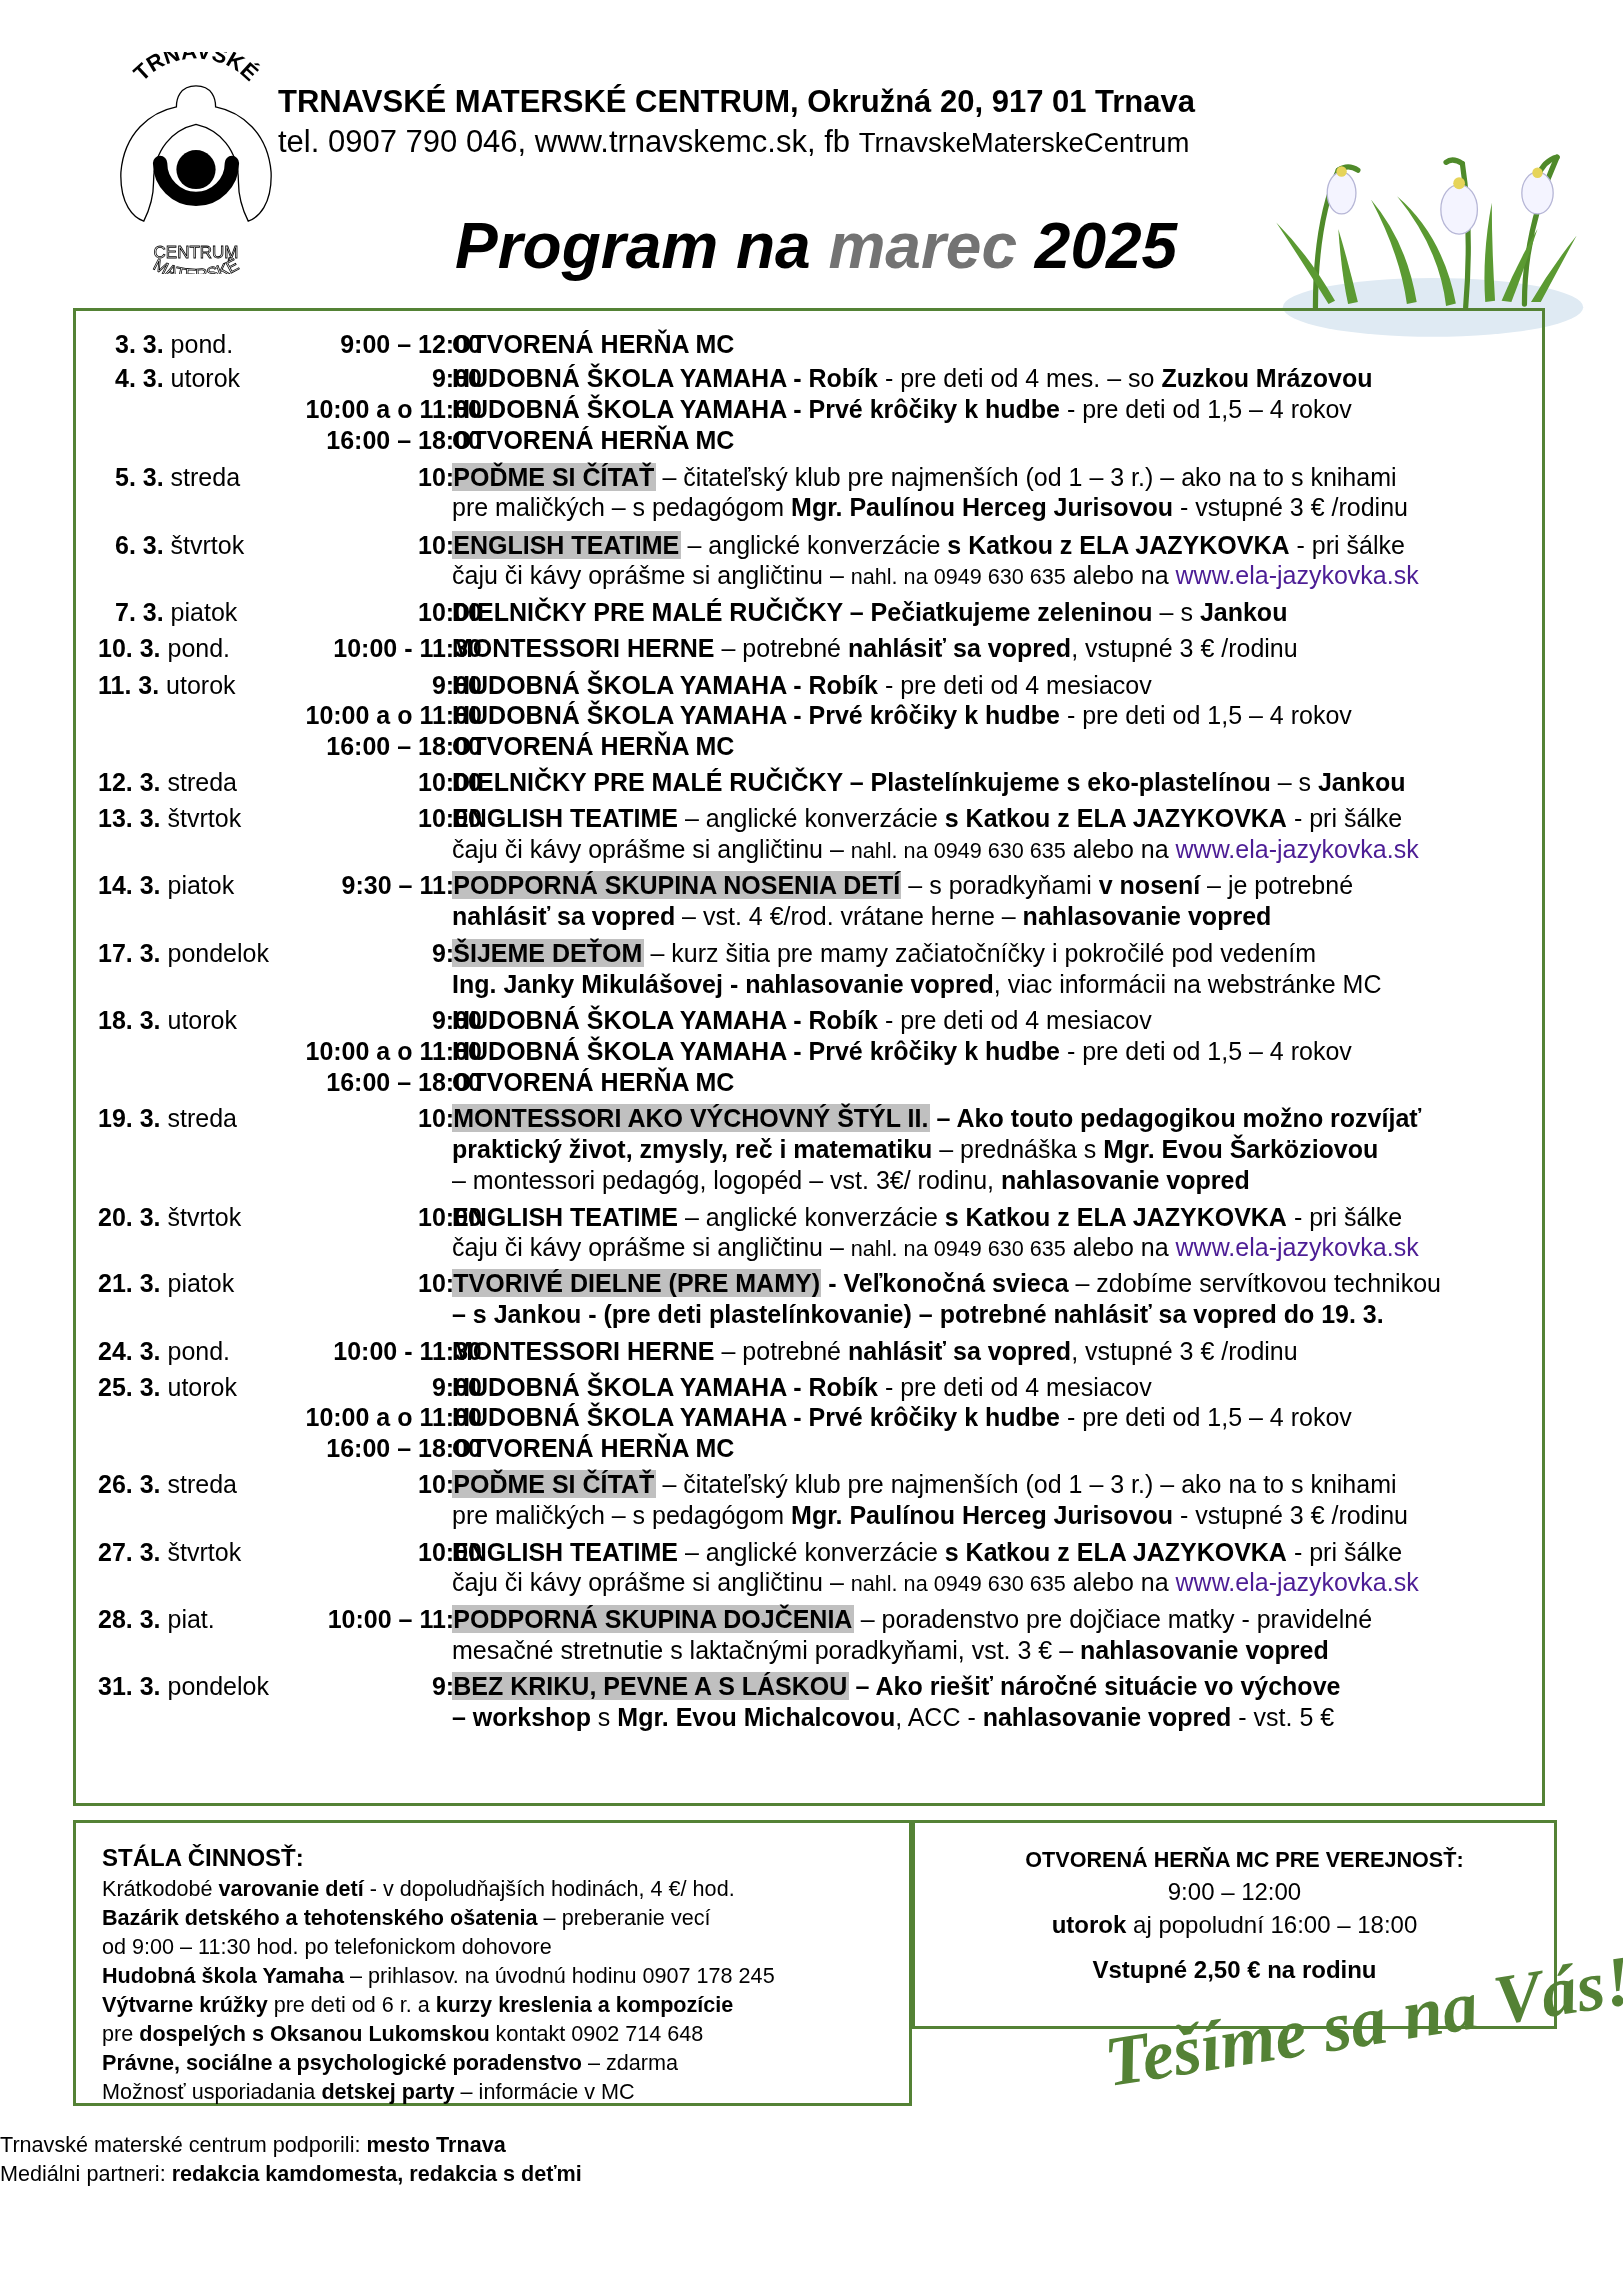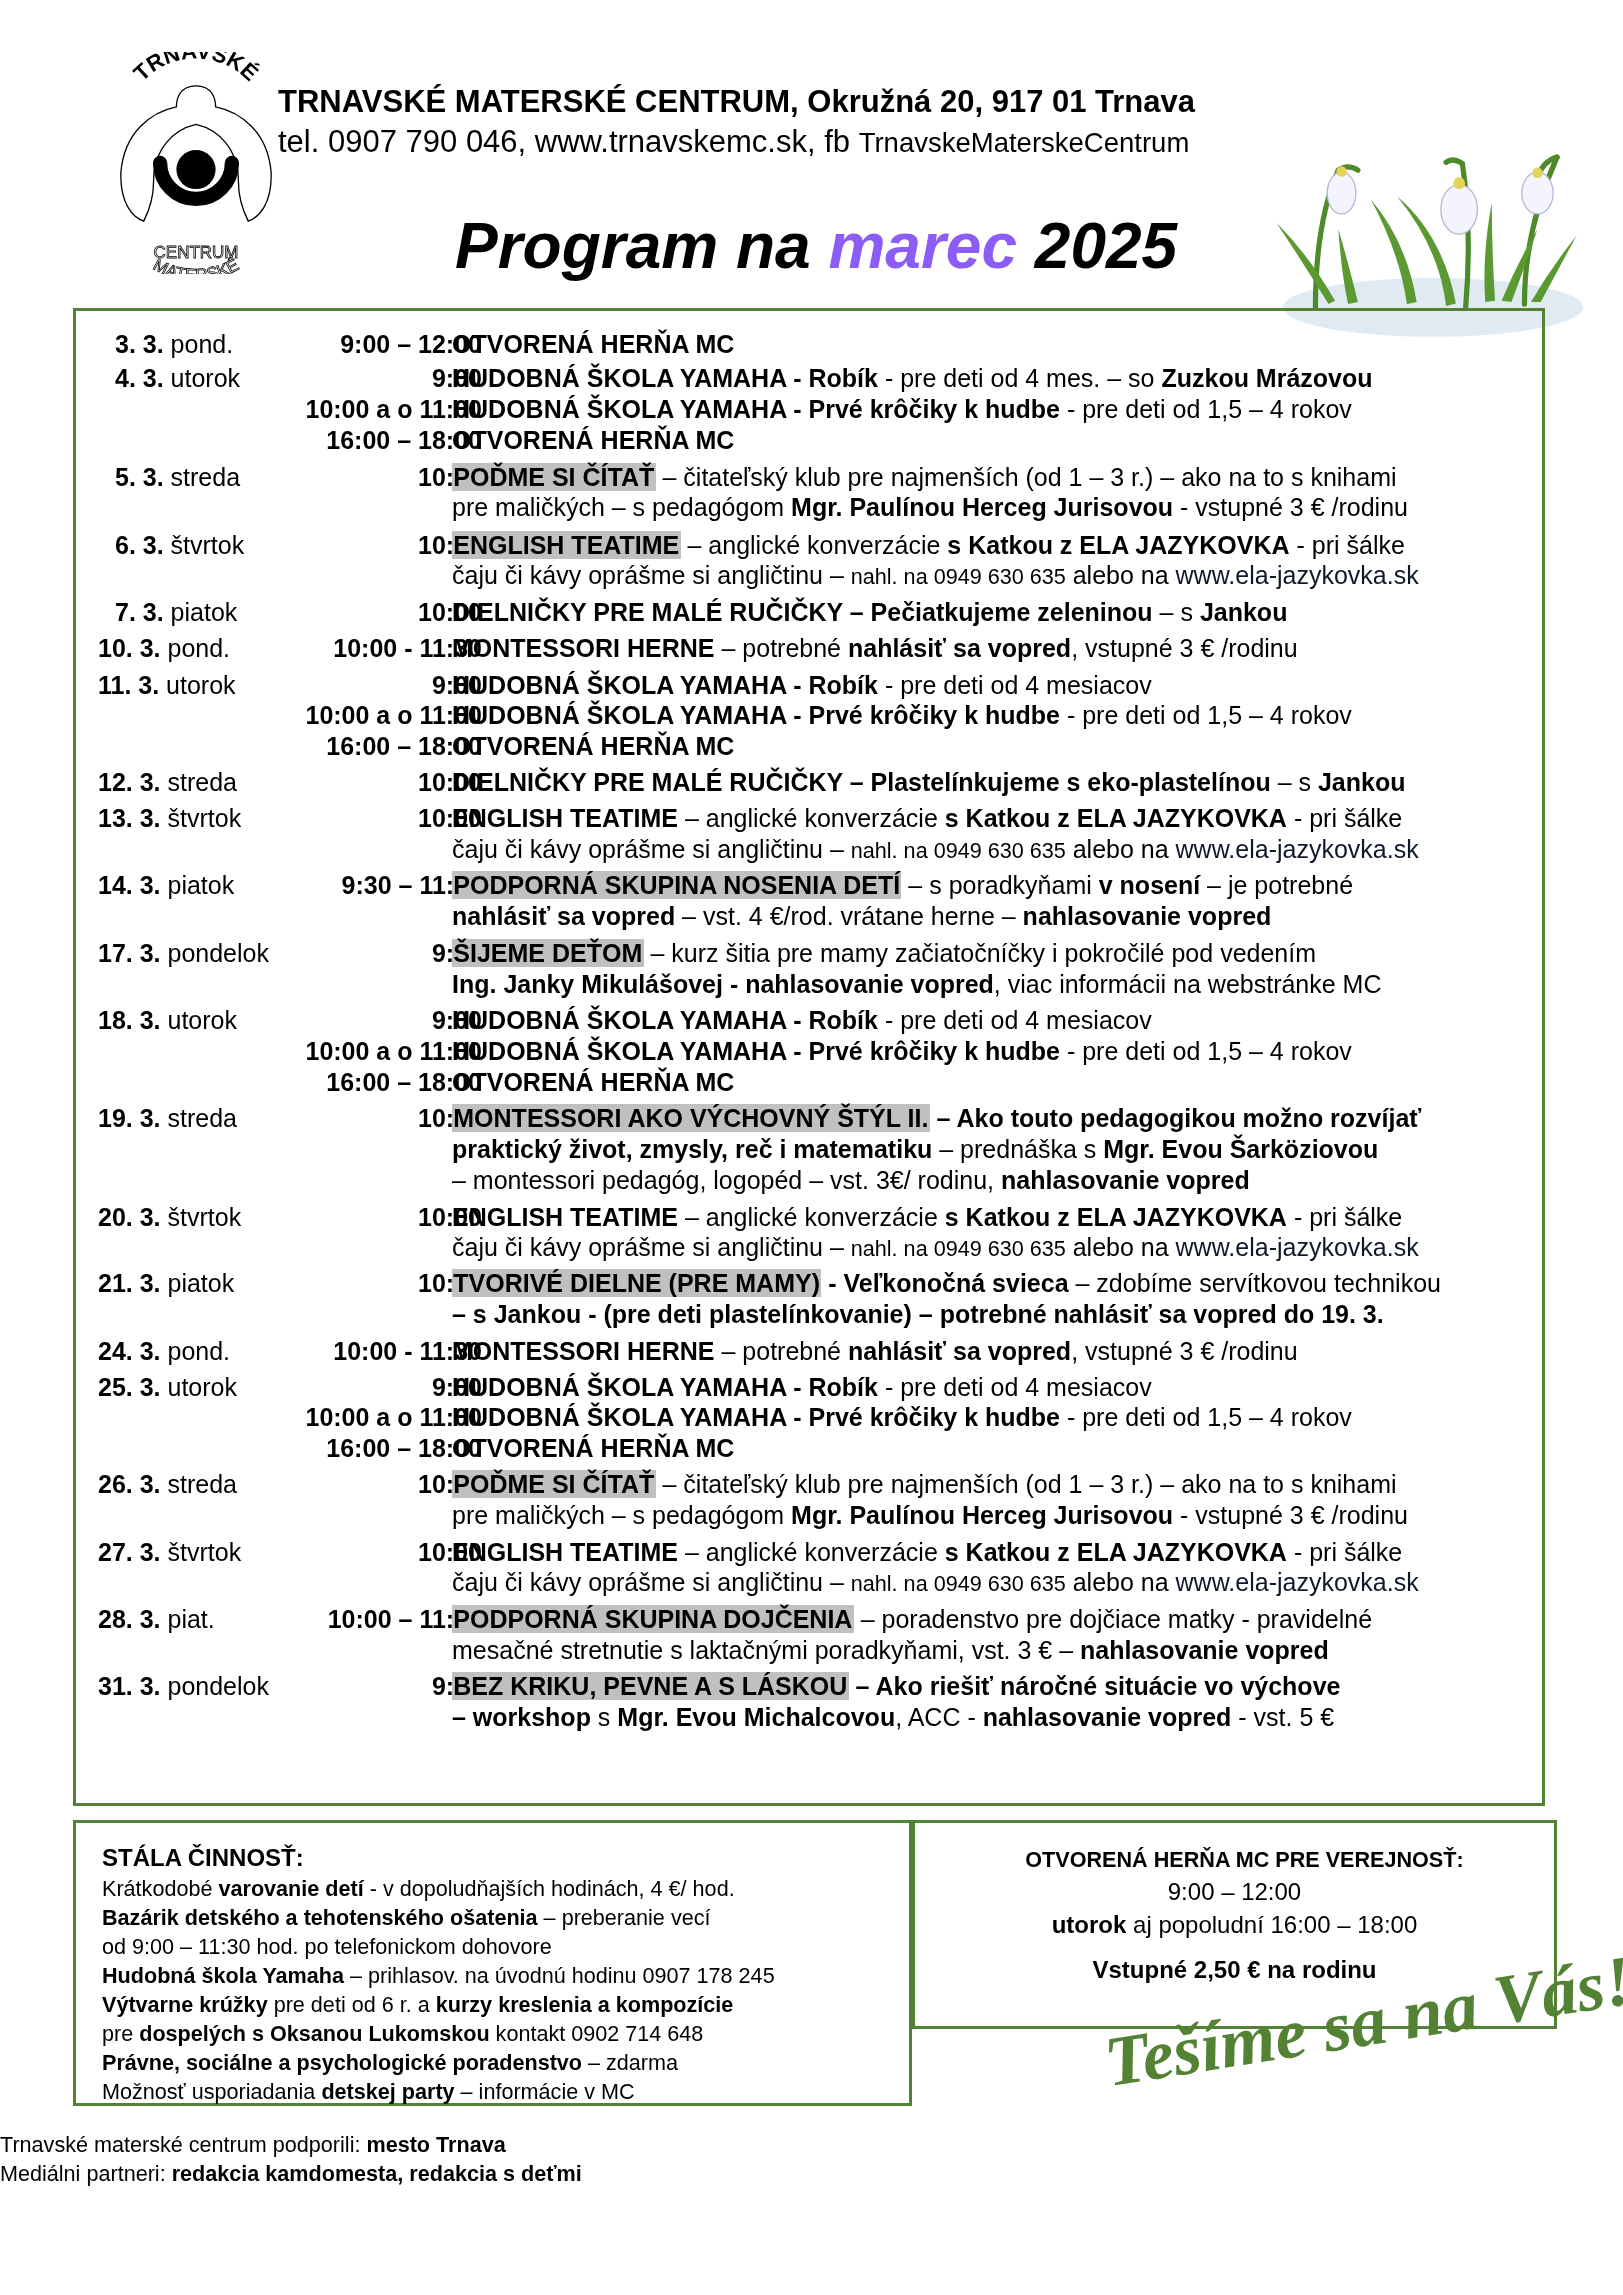--- a/index.html
+++ b/index.html
@@ -5,33 +5,33 @@
   html, body { margin:0; padding:0; background:#fff; }
   body { width:1623px; height:2295px; position:relative; overflow:hidden;
          font-family:"Liberation Sans", sans-serif; color:#000; }
   .abs { position:absolute; }
   
   #logo { left:98px; top:52px; width:196px; height:222px; }
   #hdr1 { left:278px; top:84px; font-size:31px; font-weight:bold; letter-spacing:0; white-space:nowrap; }
   #hdr2 { left:278px; top:124px; font-size:31px; white-space:nowrap; }
   #hdr2 .fb { font-size:27.5px; }
   #title { left:455px; top:209px; font-size:64px; font-weight:bold; font-style:italic; white-space:nowrap; }
-  #title .green { color:#8b5cf6; }
+  #title .green { color:#737373; }
   #flowers { left:1276px; top:131px; width:314px; height:209px; }
   
   #sched { left:73px; top:308px; width:1472px; height:1498px; border:3.3px solid #548235; box-sizing:border-box; }
   .row { position:absolute; left:0; width:100%; font-size:25px; line-height:31px; white-space:nowrap; }
   .c-date { position:absolute; left:39px; }
   .c-date b { font-weight:bold; }
   .c-time { position:absolute; right:1060px; font-weight:bold; text-align:right; }
   .c-desc { position:absolute; left:376px; }
   .b { font-weight:bold; }
   .hl { background:#c0c0c0; font-weight:bold; padding:0 1.3px; }
   .sm { font-size:21.6px; }
-  .link { color:#0f172a; }
+  .link { color:#4c1d95; }
   #stalaBox { left:73px; top:1820px; width:839px; height:286px; border:3.3px solid #548235; box-sizing:border-box; padding:19.6px 26px; font-size:21.6px; line-height:29px; }
   #stalaBox .head { font-size:24px; font-weight:bold; margin-bottom:2.6px; }
   #hernaBox { left:912px; top:1820px; width:645px; height:209px; border:3.3px solid #548235; box-sizing:border-box; text-align:center; font-size:24px; }
   #hernaBox .h { font-size:21.6px; font-weight:bold; margin-top:23.6px;padding-left:20px; }
   #hernaBox .l1 { font-weight:bold; margin-top:38px; }
   #hernaBox .l2 { margin-top:5.2px; }
   #hernaBox .l3 { margin-top:5.2px; }
   #hernaBox .l4 { font-weight:bold; margin-top:17px; }
   #tesime { left:1112px; top:2022px; font-size:71px; font-style:italic; font-weight:bold; font-family:"Liberation Serif", serif; color:#548235; transform:rotate(-9deg); transform-origin:left bottom; white-space:nowrap; }
   #footer { left:0; width:1623px; top:2130px; text-align:left; font-size:21.6px; line-height:29px; }

